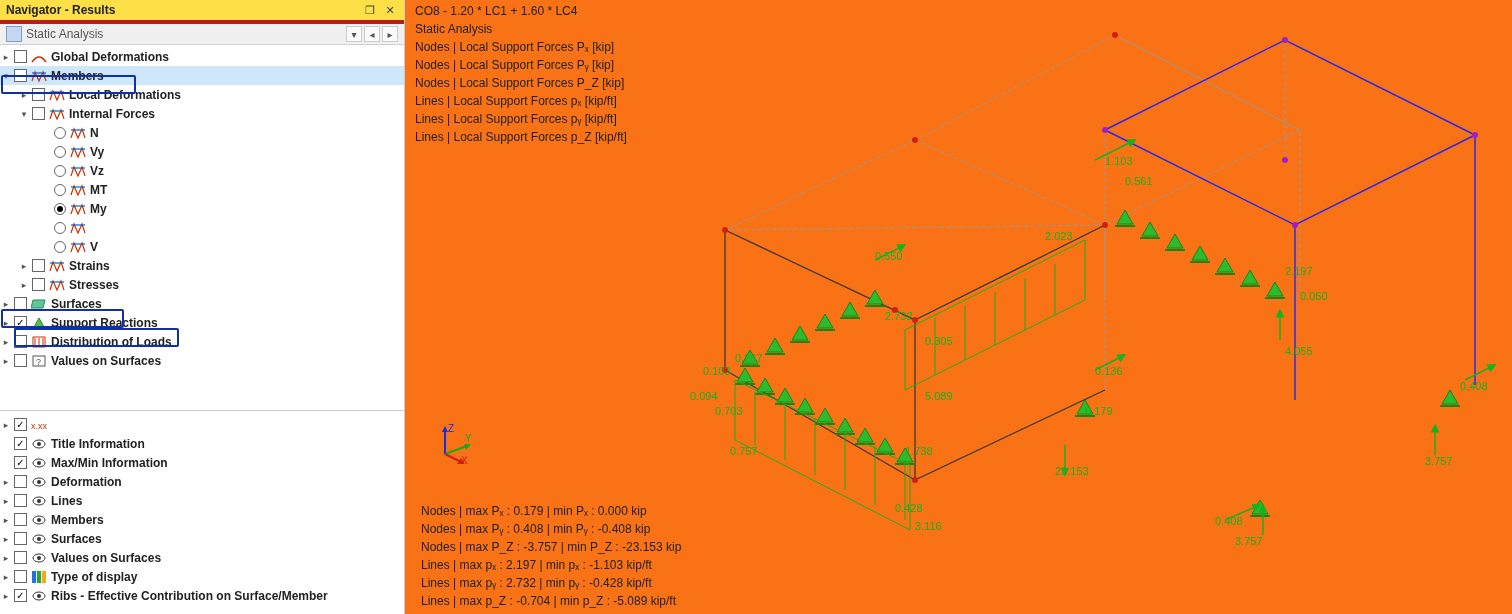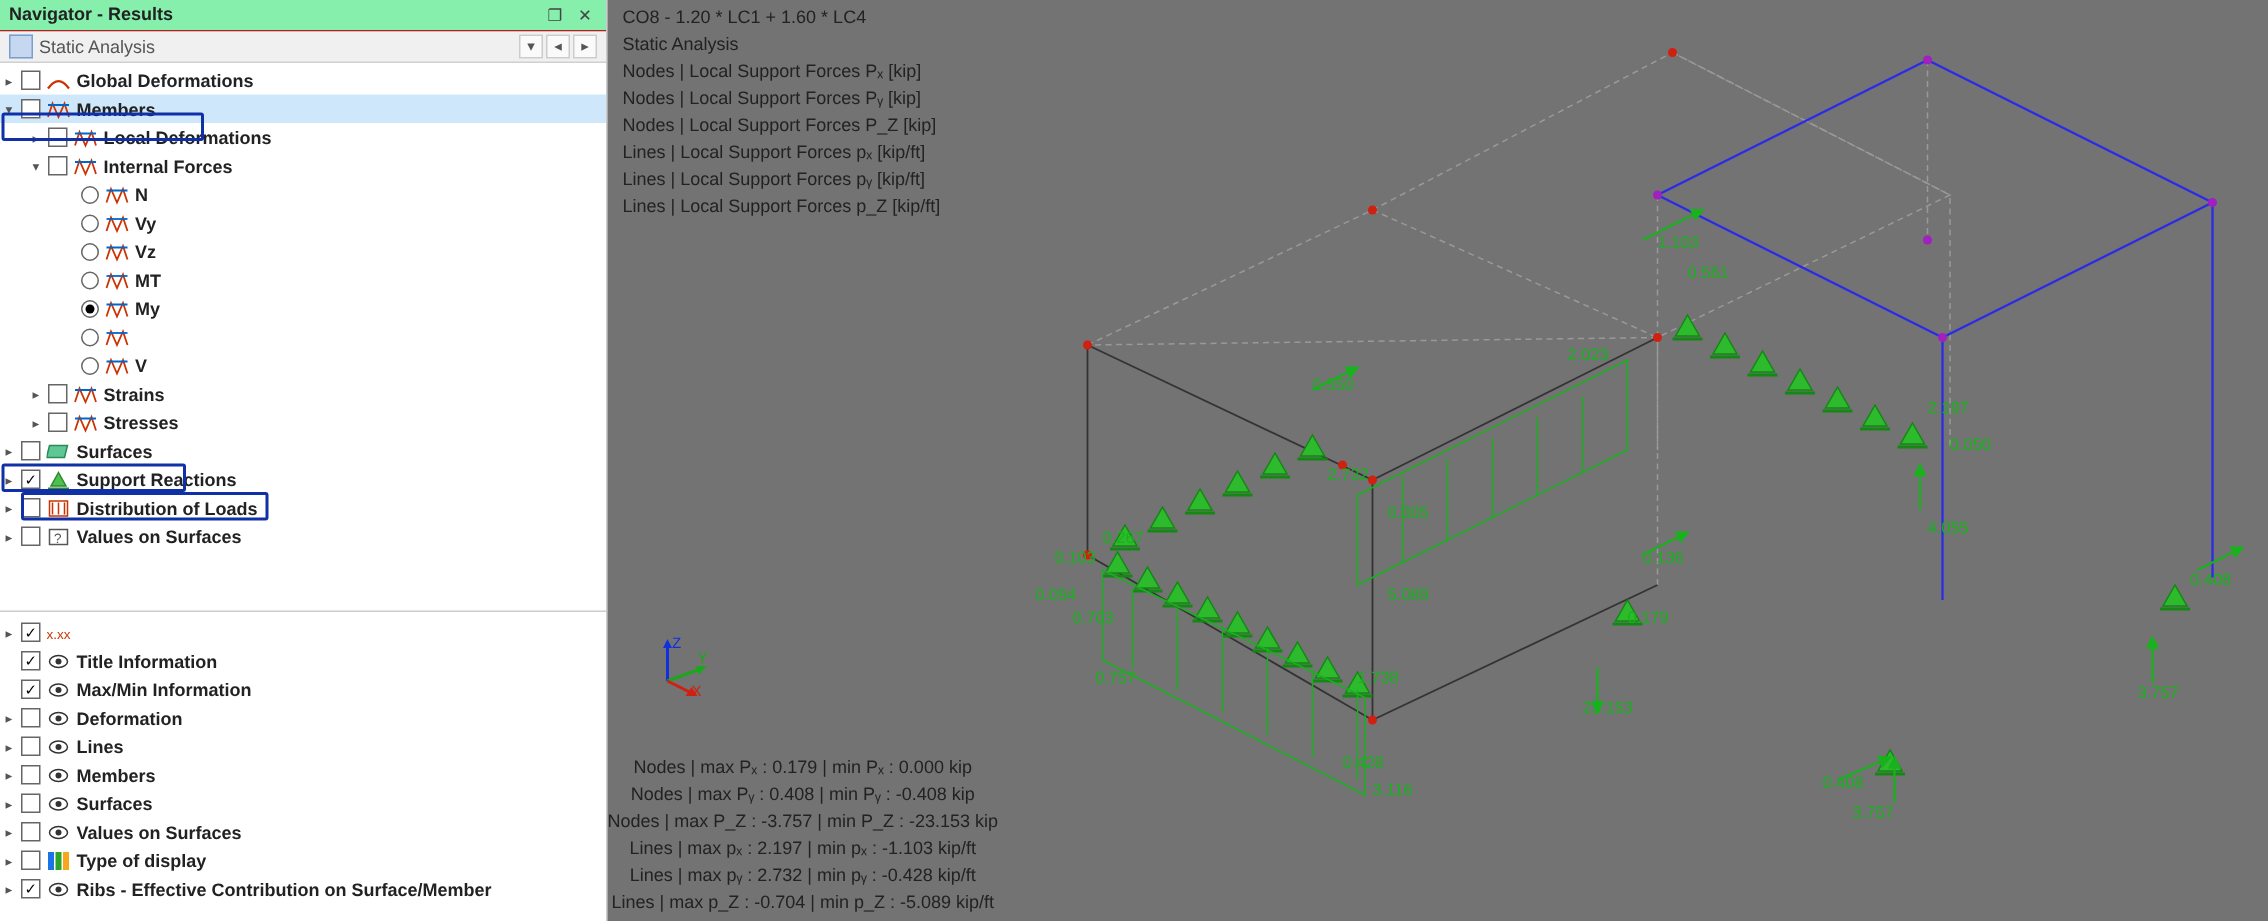--- a/index.html
+++ b/index.html
@@ -17,24 +17,24 @@
   .navigator {
     width: 405px;
     height: 100%;
     background: #f4f4f4;
     border-right: 1px solid #ccc;
     display: flex;
     flex-direction: column;
   }
   .nav-header {
     display: flex;
-    align-items: flex-start;
+    align-items: center;
     padding: 2px 6px;
-    background: #86efac;
-    border-bottom: 1px solid #b91c1c;
+    background: #fde047;
+    border-bottom: 4px solid #b91c1c;
   }
   .nav-header-title {
     flex: 1;
     font-weight: bold;
   }
   .nav-header-btn {
     width: 16px; height: 16px;
     margin-left: 4px;
     display: flex; align-items: center; justify-content: center;
     font-size: 11px;
@@ -116,39 +116,38 @@
   .row-label { flex:1;font-weight:bold; }
   .display-section {
     border-top:1px solid #ccc;
     padding-top:4px;
   }
 
   
   .viewport {
     flex:1;
     position:relative;
-    background:#737373;
+    background:#f97316;
   }
   .info-top {
     position:absolute;
     left:10px;
     top:2px;
     line-height:18px;
   }
   .info-top div { white-space:pre; }
   .axis {
     position:absolute;
     left:30px; bottom:150px;
     font-size:11px;
   }
   .info-bottom {
     position:absolute;
-    left:0; bottom:4px;
+    left:16px; bottom:4px;
     line-height:18px;
-    text-align:center;
   }
   .model-svg {
     position:absolute;
     inset:0;
     width:100%;
     height:100%;
   }
   .val {
     font-size:11px;
     fill:#17b21c;

